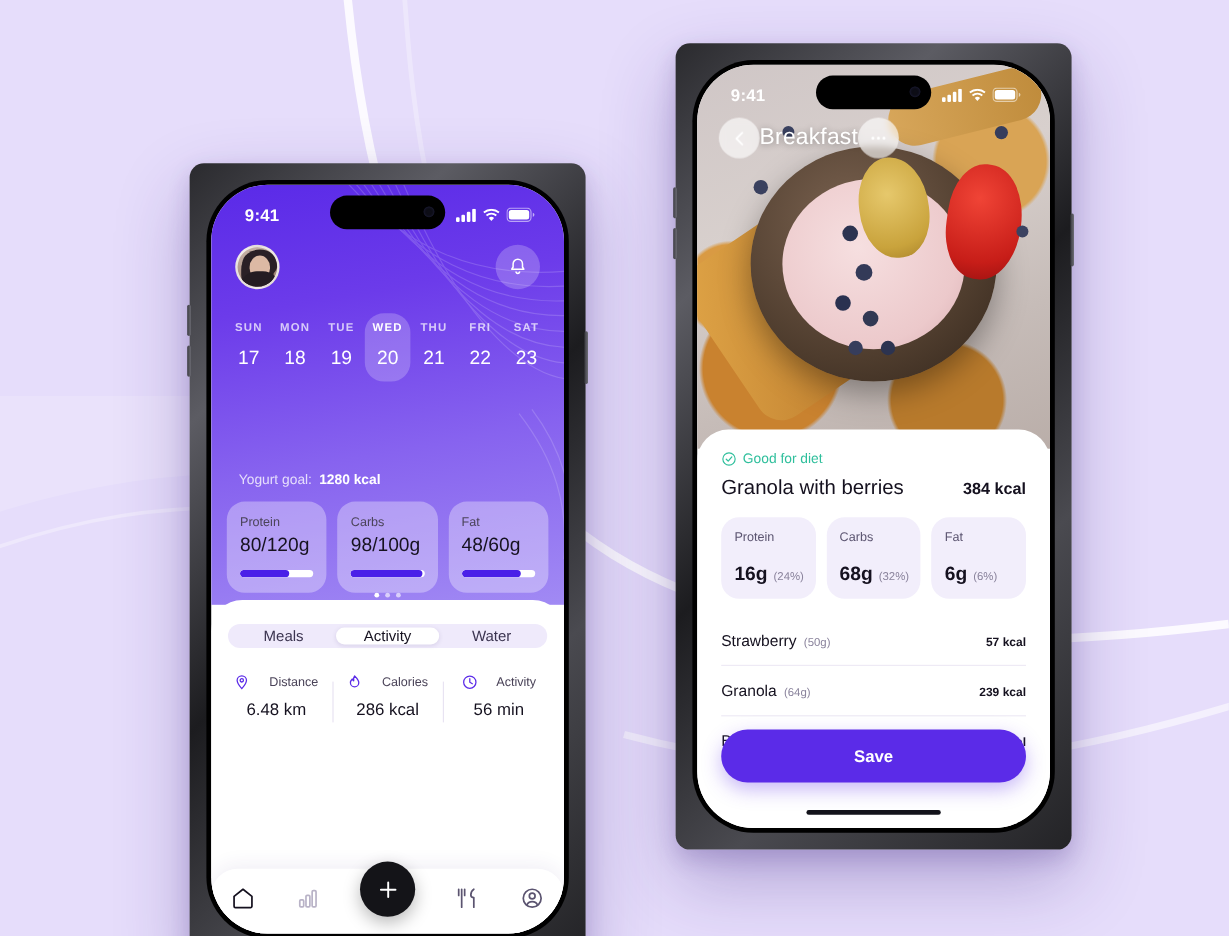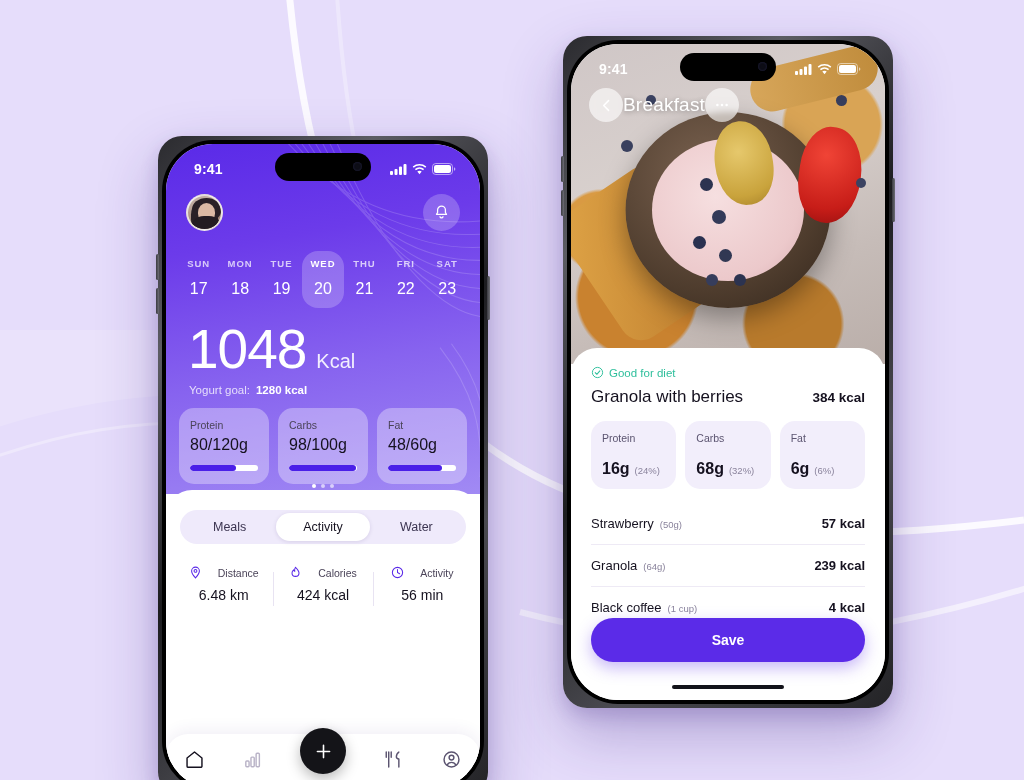--- a/index.html
+++ b/index.html
@@ -9,23 +9,23 @@
     background:#e6ddfb;
     position:relative;
   }
 
   
   .bg-deco { position:absolute; inset:0; overflow:hidden; pointer-events:none; }
 
   
   .phone {
     position:absolute;
-    border-radius:24px;
+    border-radius:12px;
     background:linear-gradient(135deg,#2a2a2e 0%,#5c5c63 22%,#1c1c1f 48%,#4a4a50 72%,#232326 100%);
-    padding:4px;
+    padding:14px;
     box-shadow:0 26px 60px rgba(60,35,130,.30), 0 8px 18px rgba(60,35,130,.18);
   }
   .phone-inner {
     width:100%; height:100%;
     border-radius:51px;
     background:#000;
     padding:4px;
   }
   .screen {
     width:100%; height:100%;
@@ -125,21 +125,21 @@
 
   .l-dots { position:absolute; top:340px; left:0; right:0; display:flex; justify-content:center; gap:5px; }
   .l-dots i { width:4px; height:4px; border-radius:50%; background:rgba(255,255,255,.62); display:block; }
   .l-dots i.on { background:#fff; }
 
   .l-sheet {
     position:absolute; top:346px; left:0; right:0; bottom:0;
     background:#fff; border-radius:26px 26px 0 0;
   }
   .l-tabs {
-    margin:20px 14px 0; height:34px; border-radius:18px;
+    margin:20px 14px 0; height:20px; border-radius:18px;
     background:#efeafb; display:flex; align-items:center; padding:3px;
   }
   .l-tab {
     flex:1; height:100%; border-radius:16px; display:flex;
     align-items:center; justify-content:center; font-size:12.5px; color:#3b3450;
   }
   .l-tab.active { background:#fff; color:#15111f; box-shadow:0 1px 4px rgba(40,20,90,.12); }
 
   .l-stats { display:flex; margin:22px 8px 0; }
   .l-stat { flex:1; text-align:center; position:relative; }
@@ -242,21 +242,21 @@
 
   .r-list { margin-top:14px; }
   .r-item {
     display:flex; align-items:baseline; justify-content:space-between;
     padding:13px 0; border-bottom:1px solid #eeeaf5;
   }
   .r-item:last-child { border-bottom:none; }
   .r-item-left { display:flex; align-items:baseline; gap:6px; }
   .r-item-name { font-size:13px; color:#15111f; }
   .r-item-qty { font-size:9.5px; color:#8a839c; }
-  .r-item-kcal { font-size:13px; color:#15111f; font-weight:bold; }
+  .r-item-kcal { font-size:10px; color:#15111f; font-weight:bold; }
 
   .r-save {
     position:absolute; left:20px; right:20px; bottom:38px; height:44px;
     border-radius:22px; background:#5b2be8; color:#fff;
     display:flex; align-items:center; justify-content:center;
     font-size:14px; font-weight:bold;
     box-shadow:0 6px 16px rgba(91,43,232,.34);
   }
   .home-ind {
     position:absolute; left:50%; transform:translateX(-50%); bottom:11px;
@@ -363,24 +363,20 @@
         <div class="day">
           <div class="day-name">FRI</div>
           <div class="day-num">22</div>
         </div>
         <div class="day">
           <div class="day-name">SAT</div>
           <div class="day-num">23</div>
         </div>
       </div>
 
-      <div class="l-kcal">
-        <span class="l-kcal-num">1048</span>
-        <span class="l-kcal-unit">Kcal</span>
-      </div>
       <div class="l-goal">
         <span>Yogurt goal:</span><b>1280 kcal</b>
       </div>
 
       <div class="l-macros">
         <div class="l-macro">
           <div class="l-macro-lbl">Protein</div>
           <div class="l-macro-val">80/120g</div>
           <div class="l-macro-track">
             <div class="l-macro-fill" style="width:67%"></div>
@@ -426,21 +422,21 @@
             </div>
             <div class="l-stat-val">6.48 km</div>
           </div>
           <div class="l-stat">
             <div class="l-stat-head">
               <svg width="13" height="13" viewBox="0 0 16 16">
                 <path d="M8 1.6 c2.4 2.3 4.3 4.2 4.3 6.9 a4.3 4.3 0 1 1-8.6 0 c0-1.5 .8-2.7 1.9-3.8 c.2 1 .8 1.7 1.5 1.9 C6.6 4.9 7 3 8 1.6Z" fill="none" stroke="#5b2be8" stroke-width="1.3" stroke-linejoin="round"></path>
               </svg>
               <span class="l-stat-lbl">Calories</span>
             </div>
-            <div class="l-stat-val">424 kcal</div>
+            <div class="l-stat-val">286 kcal</div>
           </div>
           <div class="l-stat">
             <div class="l-stat-head">
               <svg width="13" height="13" viewBox="0 0 16 16">
                 <circle cx="8" cy="8" r="6.3" fill="none" stroke="#5b2be8" stroke-width="1.3"></circle>
                 <path d="M8 4.4 V8 l2.6 1.6" fill="none" stroke="#5b2be8" stroke-width="1.3" stroke-linecap="round"></path>
               </svg>
               <span class="l-stat-lbl">Activity</span>
             </div>
             <div class="l-stat-val">56 min</div>

